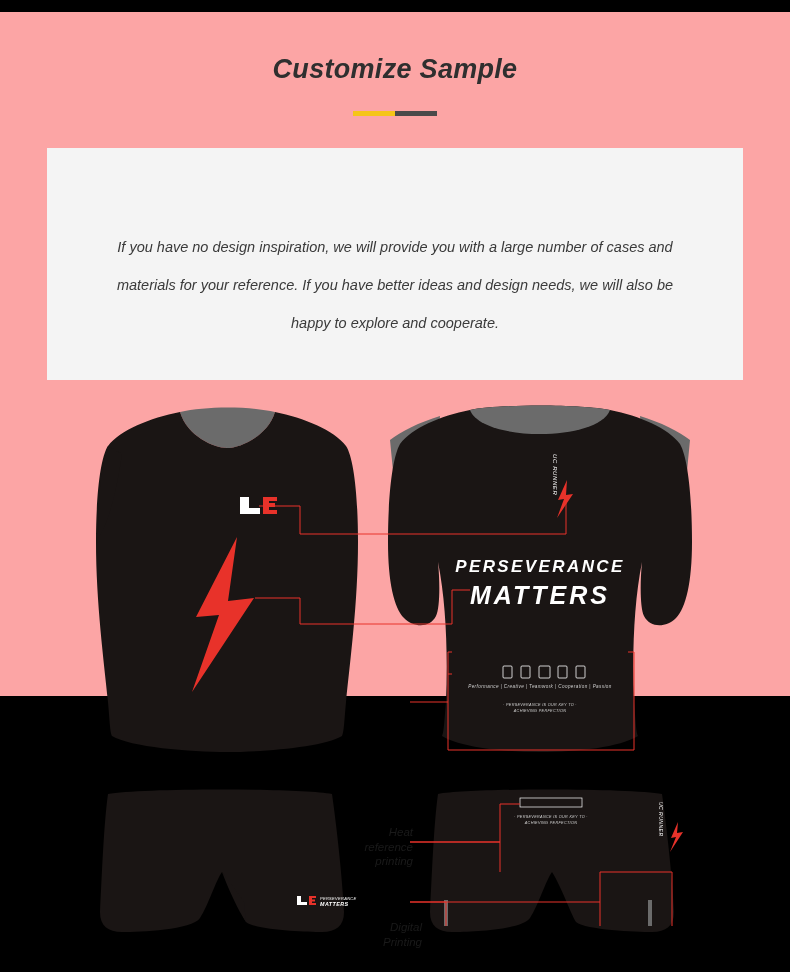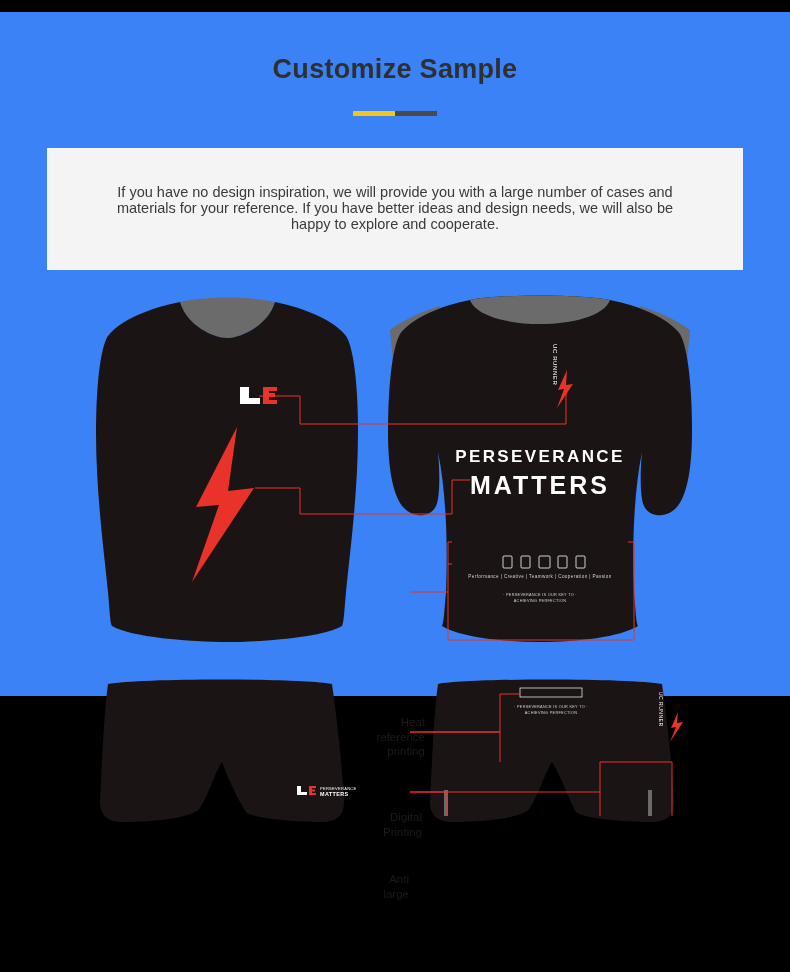--- a/index.html
+++ b/index.html
@@ -13,21 +13,22 @@
     font-family: "Liberation Sans", sans-serif;
     position: relative;
     overflow: hidden;
   }
   .page {
     position: absolute;
     left: 0;
     top: 12px;
     width: 790px;
     height: 684px;
-    background: #3b82f6;
+    background: #fca5a5;
+    font-style: italic;
   }
   .title {
     text-align: center;
     font-size: 27px;
     font-weight: bold;
     color: #2f2f2f;
     letter-spacing: 0.3px;
     margin: 0;
     padding-top: 42px;
   }
@@ -49,41 +50,42 @@
   }
   .intro-box {
     margin: 32px 47px 0 47px;
     background: #f4f4f4;
     padding: 36px 60px 38px 60px;
     box-sizing: border-box;
   }
   .intro-text {
     text-align: center;
     font-size: 14.5px;
-    line-height: 16px;
+    line-height: 38px;
     color: #3a3a3a;
+    margin-top: 44px;
   }
   .art {
     position: relative;
     width: 790px;
     height: 600px;
     margin-top: 22px;
   }
   .art svg {
     display: block;
   }
   .callout-label {
     position: absolute;
     font-size: 11.5px;
     line-height: 14.5px;
     color: #1a1a1a;
     text-align: right;
     font-family: "Liberation Sans", sans-serif;
   }
-  .cl-1 { left: 350px; top: 423px; width: 75px; }
+  .cl-1 { left: 338px; top: 423px; width: 75px; }
   .cl-2 { left: 347px; top: 518px; width: 75px; }
   .cl-3 { left: 334px; top: 580px; width: 75px; }
   .footer-bar {
     position: absolute;
     left: 0;
     top: 960px;
     width: 790px;
     height: 12px;
     background: #000;
   }

